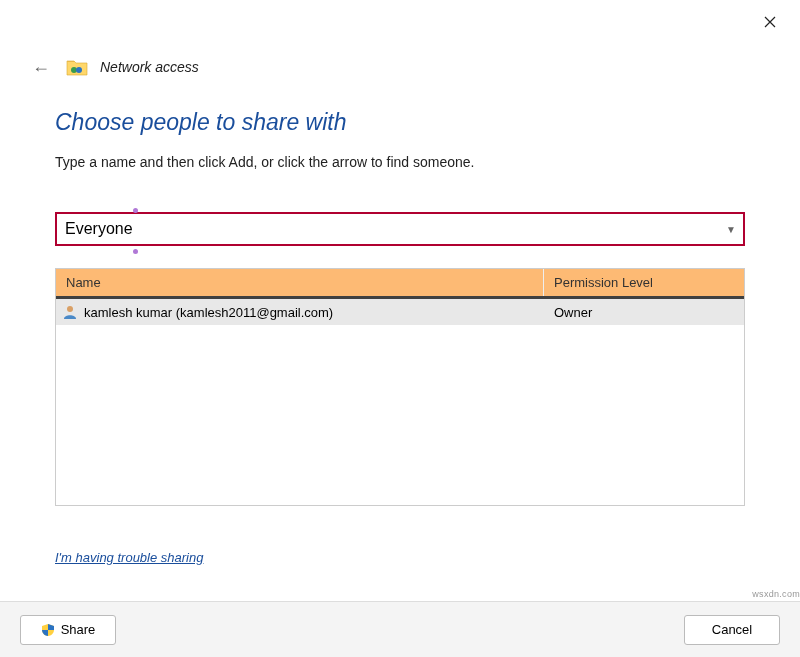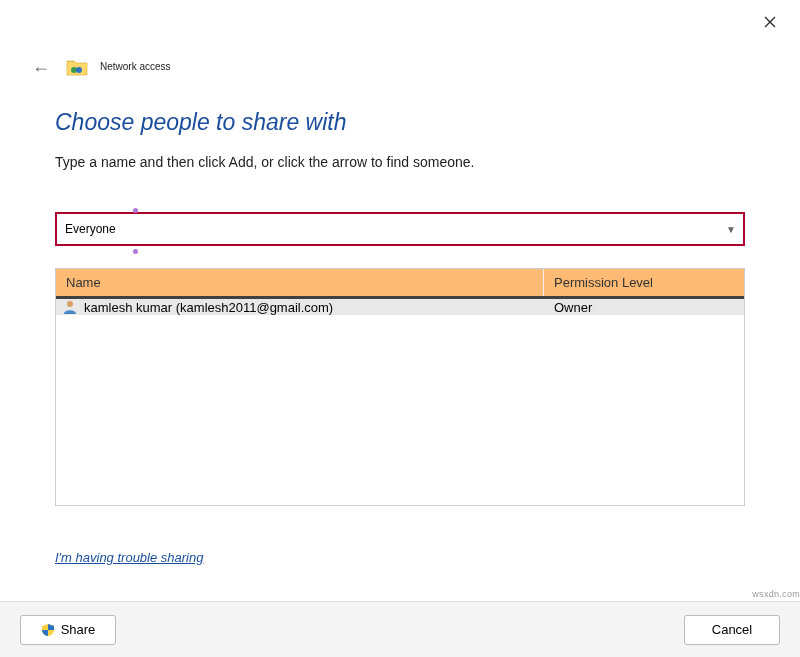--- a/index.html
+++ b/index.html
@@ -33,21 +33,21 @@
       font-size: 18px;
       color: #666;
       cursor: pointer;
       padding: 2px 4px;
     }
     .folder-icon {
       width: 22px; height: 18px;
       position: relative;
     }
     .folder-icon svg { display: block; }
-    .title { font-size: 10px; color: #222; }
+    .title { font-size: 14px; color: #222; font-style: italic; }
     .content {
       padding: 30px 55px 0 55px;
     }
     .heading {
       font-size: 23px;
       color: #1a4e9c;
       font-weight: 400;
       margin-bottom: 18px;
       font-style: italic;
     }
@@ -63,21 +63,21 @@
       display: flex;
       align-items: center;
       background: #fff;
       height: 34px;
       position: relative;
     }
     .combo-input {
       flex: 1;
       border: none;
       outline: none;
-      font-size: 12px;
+      font-size: 16px;
       padding: 4px 8px;
       font-family: inherit;
       background: transparent;
     }
     .combo-chevron {
       width: 24px;
       text-align: center;
       color: #666;
       font-size: 10px;
       cursor: pointer;
@@ -124,21 +124,21 @@
       font-size: 13px;
       color: #333;
       border-right: 1px solid #eee;
     }
     .th-name { flex: 1; }
     .th-perm { width: 200px; border-right: none; }
     .tr {
       display: flex;
       align-items: center;
       background: #e8e8e8;
-      height: 16px;
+      height: 26px;
     }
     .tr .cell-name {
       flex: 1;
       display: flex;
       align-items: center;
       gap: 6px;
       padding: 0 6px;
       font-size: 13px;
     }
     .tr .cell-perm {

